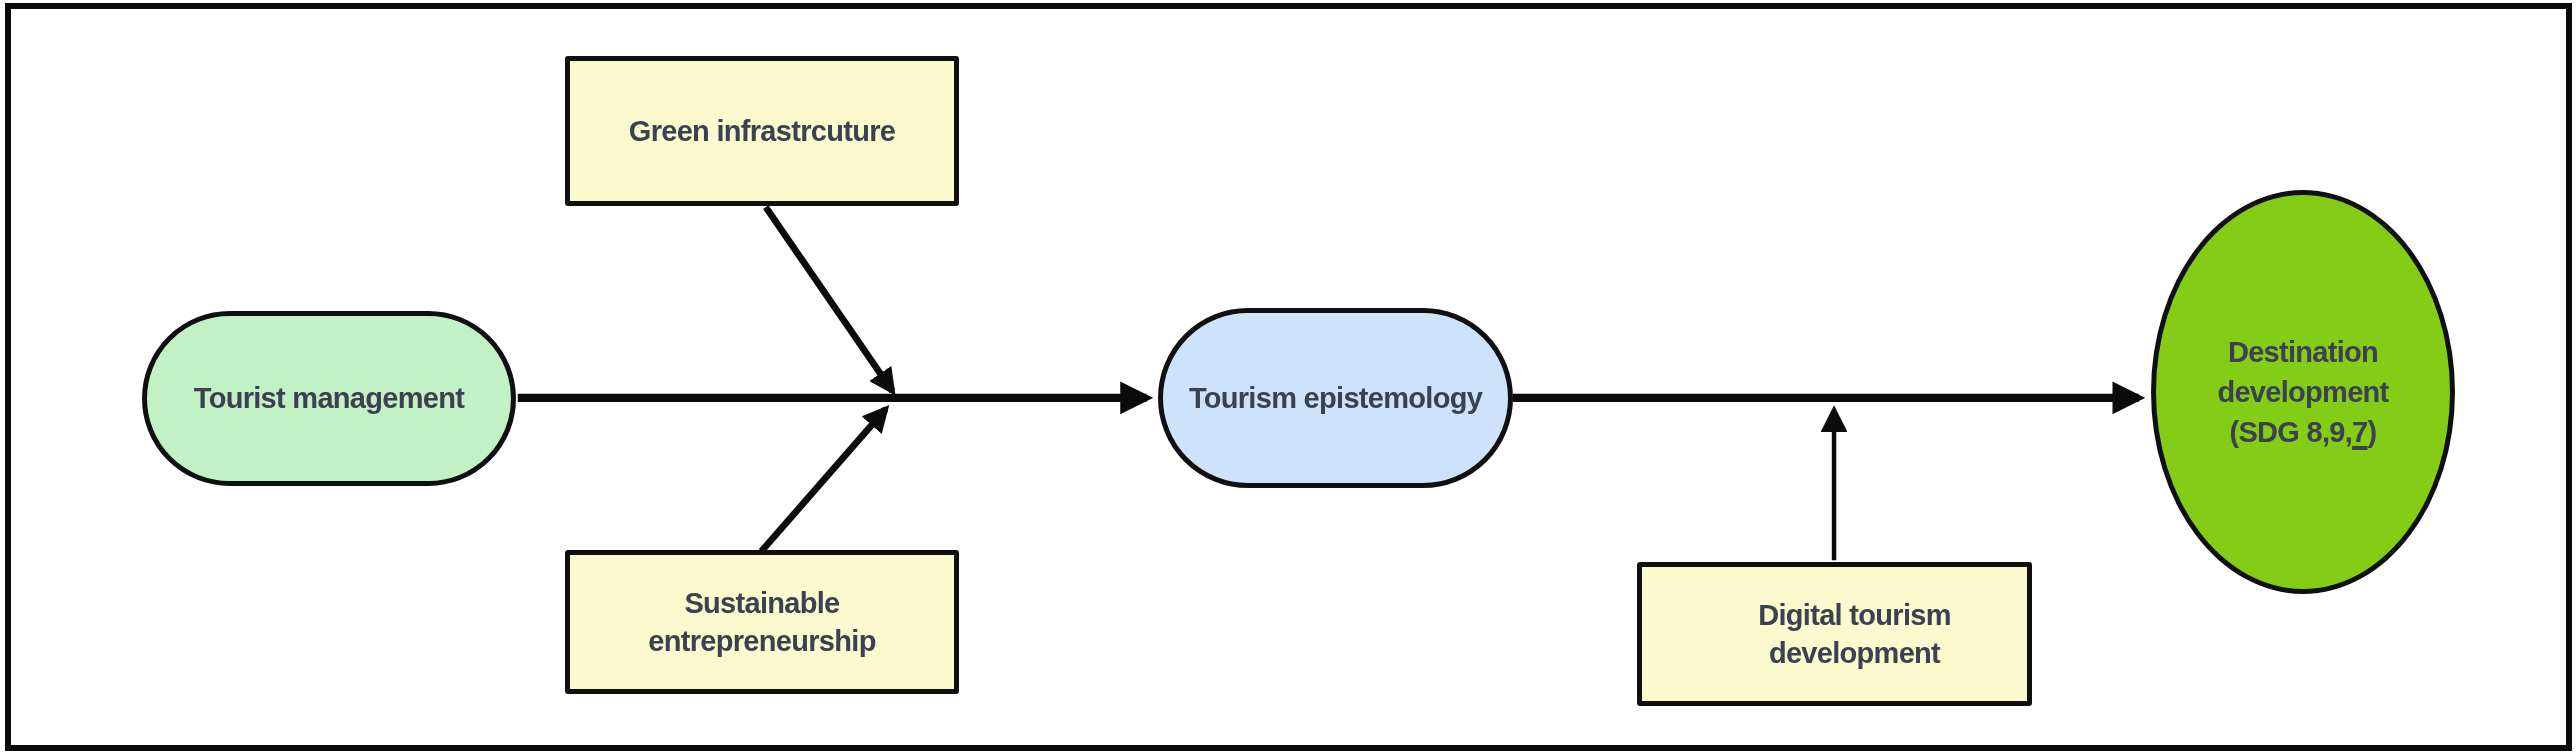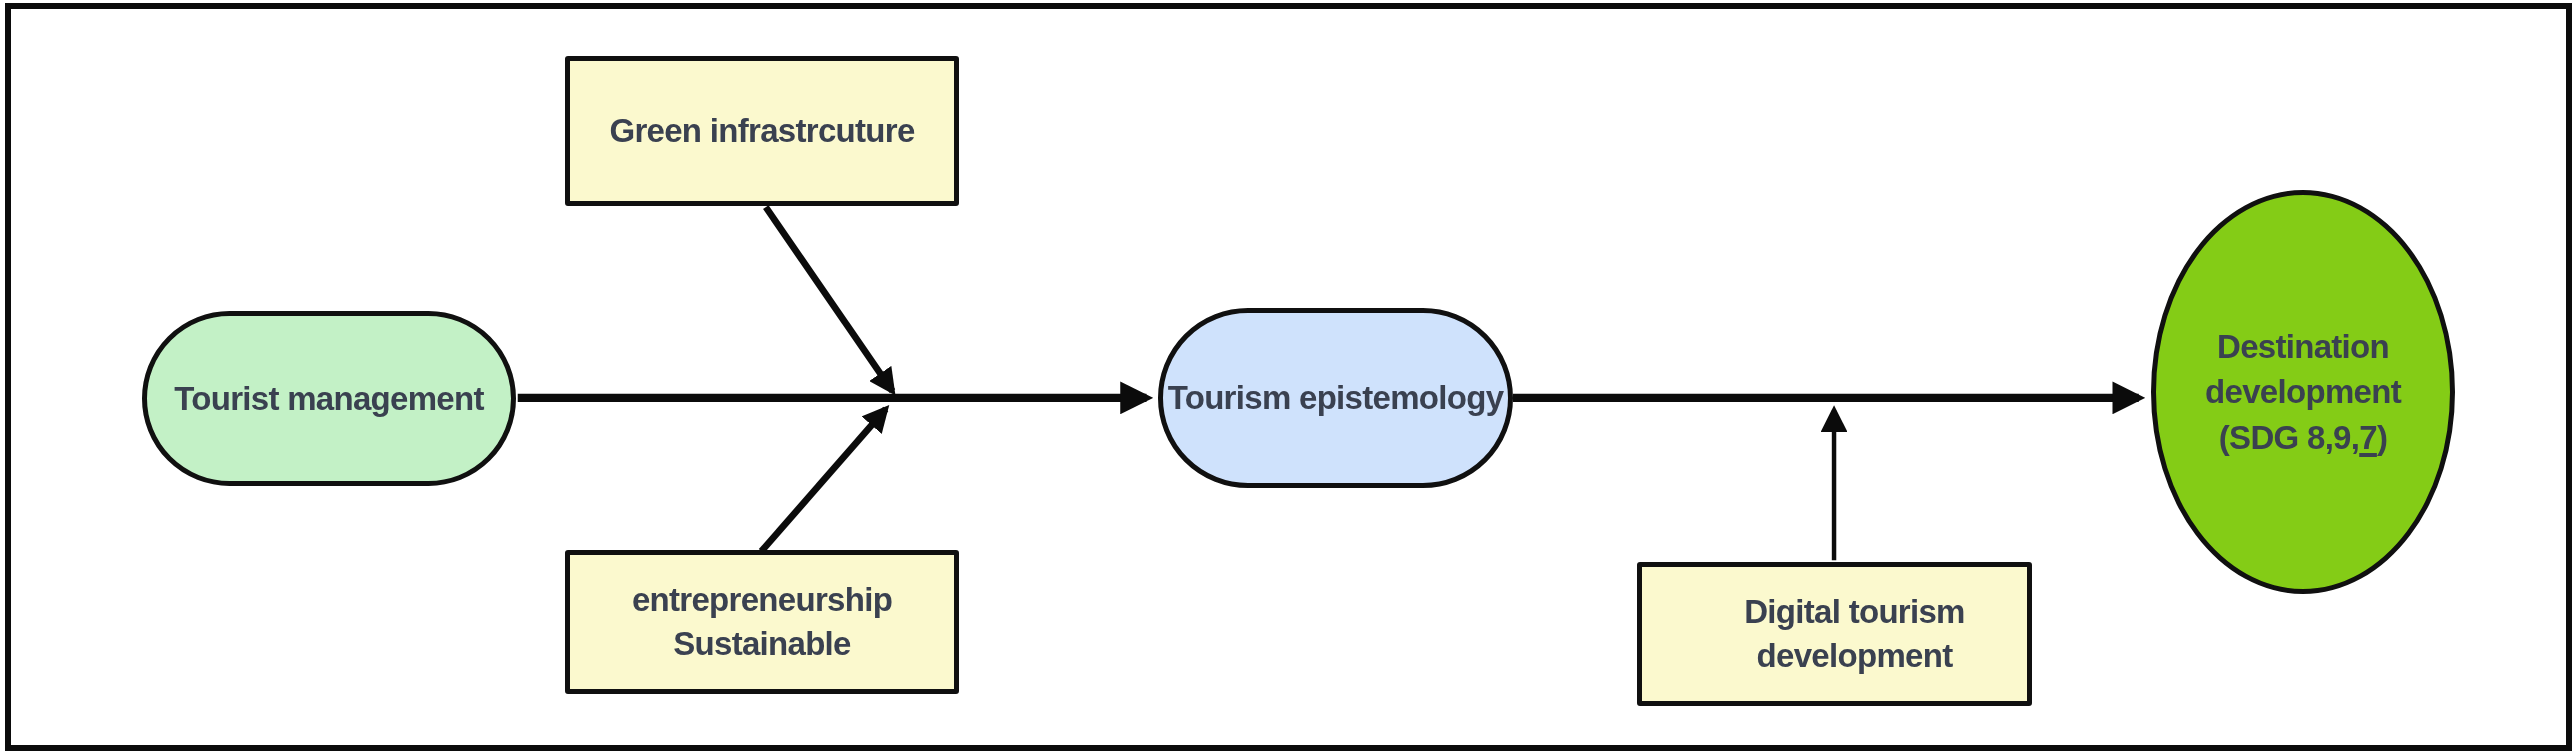--- a/index.html
+++ b/index.html
@@ -28,21 +28,21 @@
     position: absolute;
     box-sizing: border-box;
     border: 5.2px solid #101010;
     display: flex;
     align-items: center;
     justify-content: center;
     text-align: center;
   }
   .lbl {
     font-weight: bold;
-    font-size: 33px;
+    font-size: 29px;
     letter-spacing: -0.7px;
     line-height: 1.32;
     color: #3a4150;
   }
   .node-tourist {
     left: 142px; top: 311px; width: 374px; height: 175px;
     border-radius: 89px;
     background: #c3f1c6;
   }
   .node-greeninfra {
@@ -113,22 +113,22 @@
   </div>
 
   <div class="node node-greeninfra">
     <div class="lbl">
       <div>Green infrastrcuture</div>
     </div>
   </div>
 
   <div class="node node-sustainable">
     <div class="lbl">
+      <div>Sustainable</div>
       <div>entrepreneurship</div>
-      <div>Sustainable</div>
     </div>
   </div>
 
   <div class="node node-epistemology">
     <div class="lbl">
       <div>Tourism epistemology</div>
     </div>
   </div>
 
   <div class="node node-digital">

